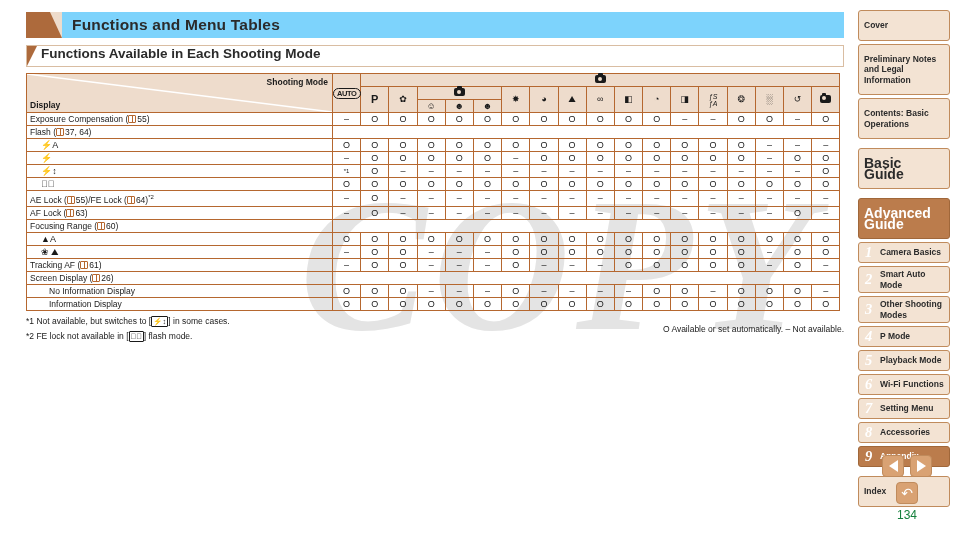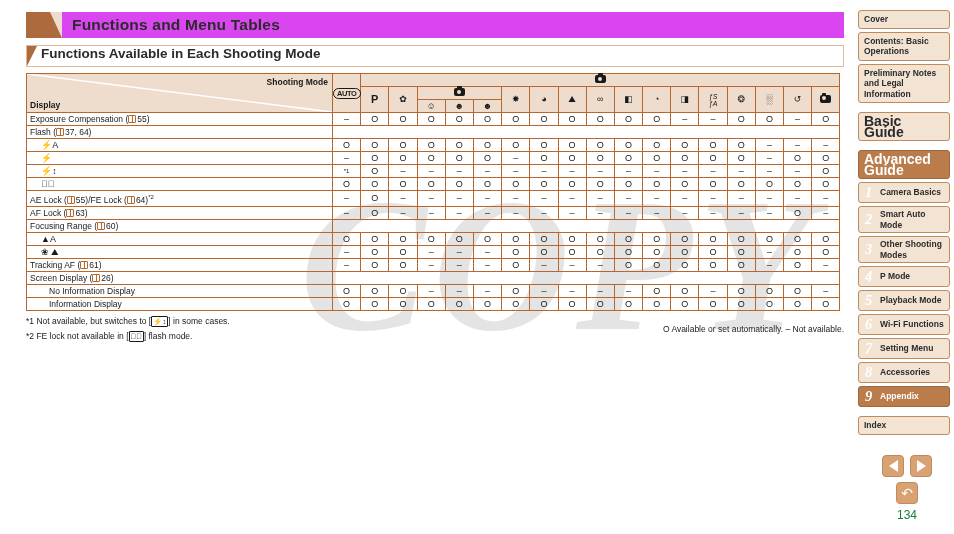--- a/index.html
+++ b/index.html
@@ -38,21 +38,21 @@
     position: absolute;
     left: 26px; top: 12px;
     width: 818px;
     z-index: 10;
   }
 
   
   .chapter-title {
     position: relative;
     height: 26px;
-    background: #d946ef;
+    background: #7dd3fc;
     border-left: 0;
     display: flex;
     align-items: center;
   }
   .chapter-title .tab-block {
     width: 24px; height: 26px;
     background: #ad6a3c;
     flex: 0 0 auto;
   }
   .chapter-title .tab-tri {
@@ -243,21 +243,21 @@
     position: absolute;
     left: 858px; top: 10px;
     width: 92px;
     z-index: 10;
   }
   .nav-item {
     border: 1px solid #c08b5c;
     border-radius: 3px;
     background: #f3e3d3;
     margin-bottom: 3px;
-    padding: 3px 5px;
+    padding: 9px 5px;
     font-size: 8.5px;
     font-weight: bold;
     color: #2b2b2b;
     line-height: 10.5px;
     min-height: 17px;
     display: flex;
     align-items: center;
   }
   .nav-item.big { font-size: 14px; min-height: 21px; }
   .nav-item.active {
@@ -708,24 +708,24 @@
       <div class="legend">O Available or set automatically. – Not available.</div>
     </div>
 
   </div>
 
   <div id="sidebar">
       <div class="nav-item">
         <span class="nav-label">Cover</span>
       </div>
       <div class="nav-item">
+        <span class="nav-label">Preliminary Notes and Legal Information</span>
+      </div>
+      <div class="nav-item">
         <span class="nav-label">Contents: Basic Operations</span>
-      </div>
-      <div class="nav-item">
-        <span class="nav-label">Preliminary Notes and Legal Information</span>
       </div>
       <div class="gap6"></div>
       <div class="nav-item big">
         <span class="nav-label">Basic Guide</span>
       </div>
       <div class="gap6"></div>
       <div class="nav-item big active">
         <span class="nav-label">Advanced Guide</span>
       </div>
       <div class="nav-item numbered">

